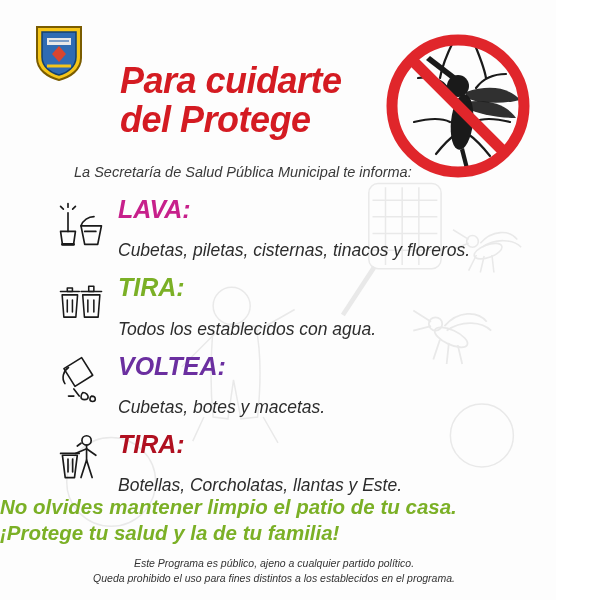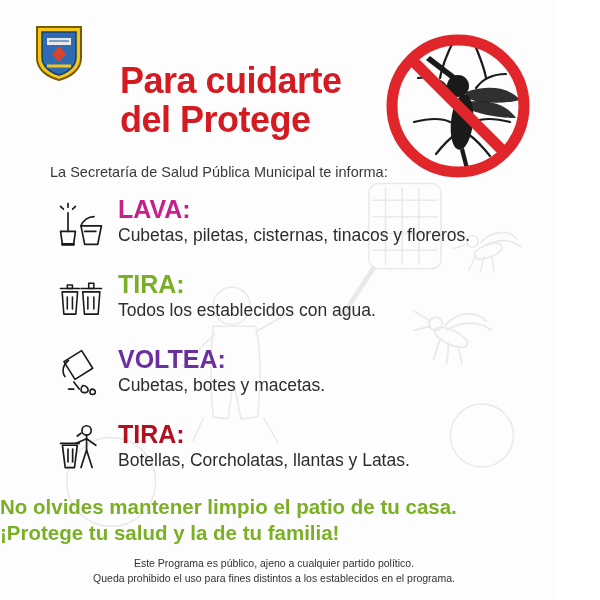--- a/index.html
+++ b/index.html
@@ -12,20 +12,21 @@
     background: #ffffff;
     font-family: "Liberation Sans", sans-serif;
     overflow: hidden;
   }
   .poster {
     position: relative;
     width: 556px;
     height: 600px;
     background: #fdfdfd;
     overflow: hidden;
+    font-style: italic;
   }
 
   
   .bg-art {
     position: absolute;
     inset: 0;
     pointer-events: none;
     z-index: 0;
   }
 
@@ -61,21 +62,21 @@
     right: 18px;
     top: 26px;
     width: 160px;
     height: 160px;
     z-index: 4;
   }
 
   
   .subtitle {
     position: absolute;
-    left: 50px;
+    left: 74px;
     top: 164px;
     font-size: 14.5px;
     color: #3a3a3a;
     z-index: 4;
   }
 
   
   .steps {
     position: absolute;
     left: 50px;
@@ -104,21 +105,21 @@
   .step-title {
     font-size: 25px;
     font-weight: bold;
     line-height: 1.05;
     letter-spacing: 0px;
   }
   .step-desc {
     font-size: 17.5px;
     color: #2d2d2d;
     line-height: 1.2;
-    margin-top: 3px;
+    margin-top: 18px;
   }
 
   
   .slogan {
     position: absolute;
     left: 0;
     right: 0;
     top: 494px;
     text-align: left;
     z-index: 4;
@@ -306,21 +307,21 @@
             <path d="M34 29 L28 48 M34 29 L40 48"></path>
             <path d="M8 24 H24 L21 48 H11 Z"></path>
             <path d="M6 22 H26"></path>
             <path d="M14 28 v14 M19 28 v14"></path>
             <path d="M24 14 l4 -3"></path>
           </g>
         </svg>
       </div>
       <div class="step-text">
         <div class="step-title" style="color:#b01020">TIRA:</div>
-        <div class="step-desc">Botellas, Corcholatas, llantas y Latas.</div>
+        <div class="step-desc">Botellas, Corcholatas, llantas y Este.</div>
       </div>
     </div>
 
   </div>
 
   <div class="slogan">
     <span class="s1">No olvides mantener limpio el patio de tu casa.</span>
     <span class="s2">¡Protege tu salud y la de tu familia!</span>
   </div>
 

